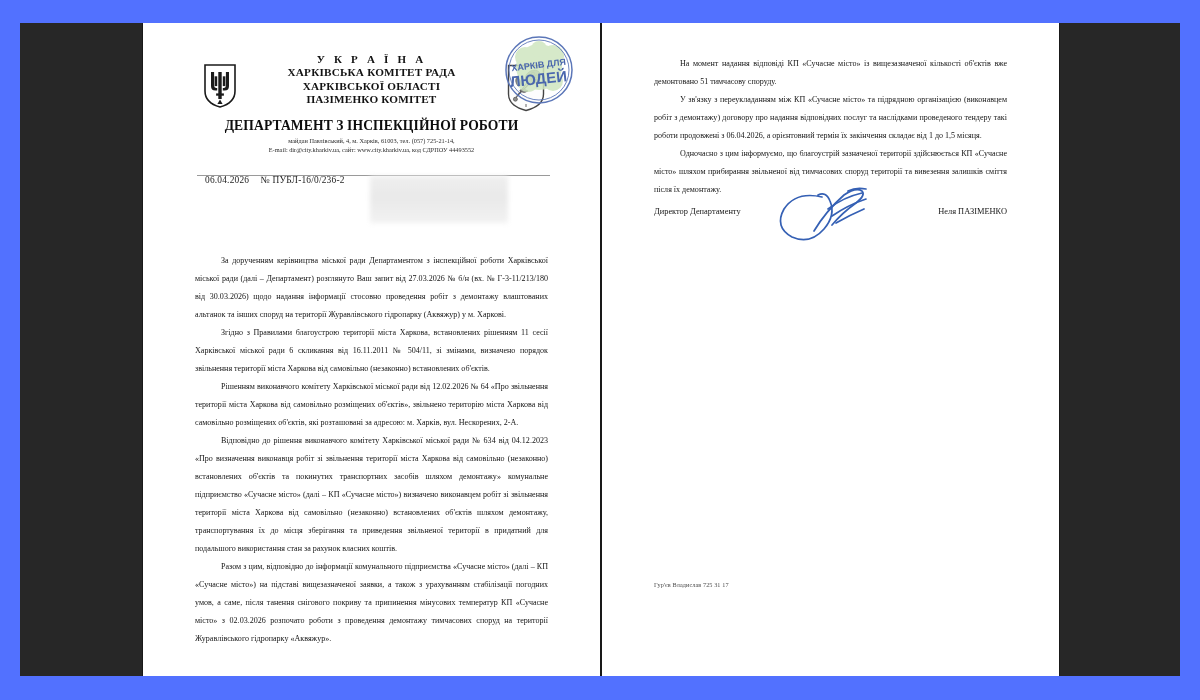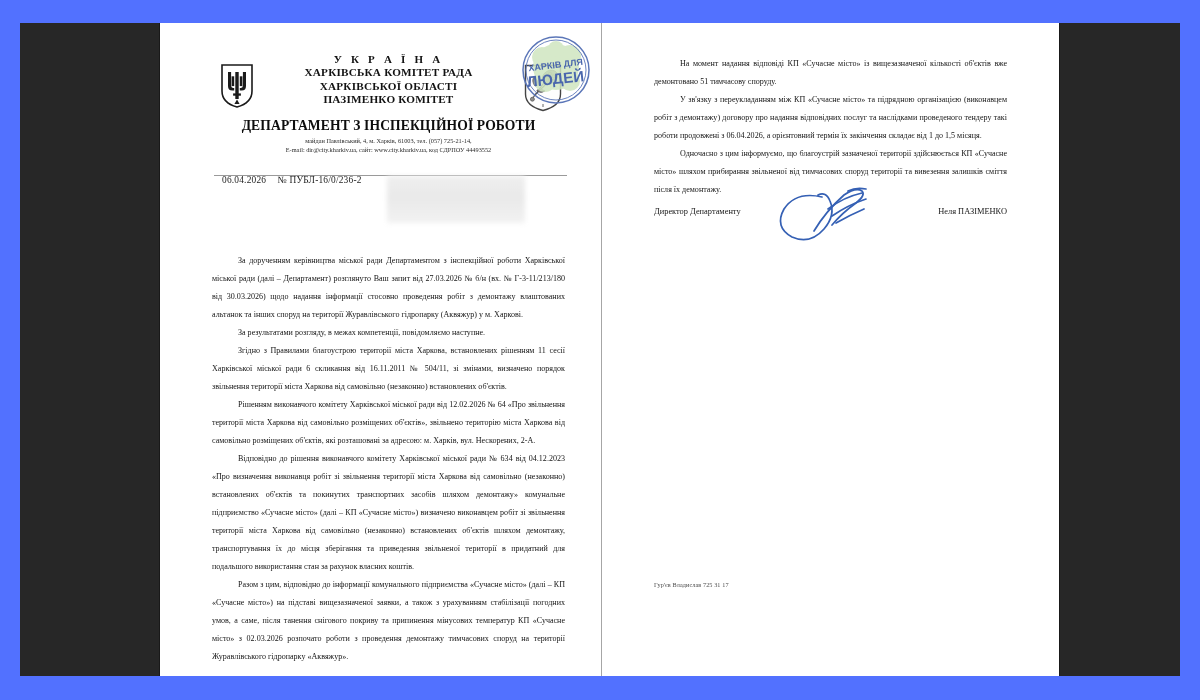--- a/index.html
+++ b/index.html
@@ -25,21 +25,21 @@
     overflow: hidden;
   }
 
   .page {
     position: absolute;
     top: 0;
     background: #ffffff;
     overflow: hidden;
     box-shadow: 0 0 0 1px rgba(0,0,0,0.35);
   }
-  #page-1 { left: 123px; width: 457px; height: 653px; margin-left: 17px; }
+  #page-1 { left: 123px; width: 457px; height: 653px; }
   #page-2 { left: 582px; width: 457px; height: 653px; }
 
   .page-inner {
     position: relative;
     width: 100%;
     height: 100%;
   }
 
   
   .letterhead {
@@ -253,21 +253,20 @@
           </g>
           <circle cx="41" cy="41" r="33" fill="none" stroke="#5b76b8" stroke-width="1.5"></circle>
           <circle cx="41" cy="41" r="30" fill="none" stroke="#5b76b8" stroke-width="0.9"></circle>
           <text x="41" y="39" font-family="&quot;Liberation Sans&quot;, sans-serif" font-size="9" font-weight="bold" fill="#4a67ad" text-anchor="middle" transform="rotate(-7 41 39)">ХАРКІВ ДЛЯ</text>
           <text x="41" y="55" font-family="&quot;Liberation Sans&quot;, sans-serif" font-size="15" font-weight="bold" fill="#4a67ad" text-anchor="middle" transform="rotate(-6 41 55)">ЛЮДЕЙ</text>
         </svg>
       </div>
 
       <div class="body-text">
         <p>За дорученням керівництва міської ради Департаментом з інспекційної роботи Харківської міської ради (далі – Департамент) розглянуто Ваш запит від 27.03.2026 № б/н (вх. № Г-3-11/213/180 від 30.03.2026) щодо надання інформації стосовно проведення робіт з демонтажу влаштованих альтанок та інших споруд на території Журавлівського гідропарку (Аквяжур) у м. Харкові.</p>
-        <p>За результатами розгляду, в межах компетенції, повідомляємо наступне.</p>
         <p>Згідно з Правилами благоустрою території міста Харкова, встановлених рішенням 11 сесії Харківської міської ради 6 скликання від 16.11.2011 № 504/11, зі змінами, визначено порядок звільнення території міста Харкова від самовільно (незаконно) встановлених об'єктів.</p>
         <p>Рішенням виконавчого комітету Харківської міської ради від 12.02.2026 № 64 «Про звільнення території міста Харкова від самовільно розміщених об'єктів», звільнено територію міста Харкова від самовільно розміщених об'єктів, які розташовані за адресою: м. Харків, вул. Нескорених, 2-А.</p>
         <p>Відповідно до рішення виконавчого комітету Харківської міської ради № 634 від 04.12.2023 «Про визначення виконавця робіт зі звільнення території міста Харкова від самовільно (незаконно) встановлених об'єктів та покинутих транспортних засобів шляхом демонтажу» комунальне підприємство «Сучасне місто» (далі – КП «Сучасне місто») визначено виконавцем робіт зі звільнення території міста Харкова від самовільно (незаконно) встановлених об'єктів шляхом демонтажу, транспортування їх до місця зберігання та приведення звільненої території в придатний для подальшого використання стан за рахунок власних коштів.</p>
         <p>Разом з цим, відповідно до інформації комунального підприємства «Сучасне місто» (далі – КП «Сучасне місто») на підставі вищезазначеної заявки, а також з урахуванням стабілізації погодних умов, а саме, після танення снігового покриву та припинення мінусових температур КП «Сучасне місто» з 02.03.2026 розпочато роботи з проведення демонтажу тимчасових споруд на території Журавлівського гідропарку «Аквяжур».</p>
       </div>
 
     </div>
   </div>
 
   <div class="page" id="page-2">

